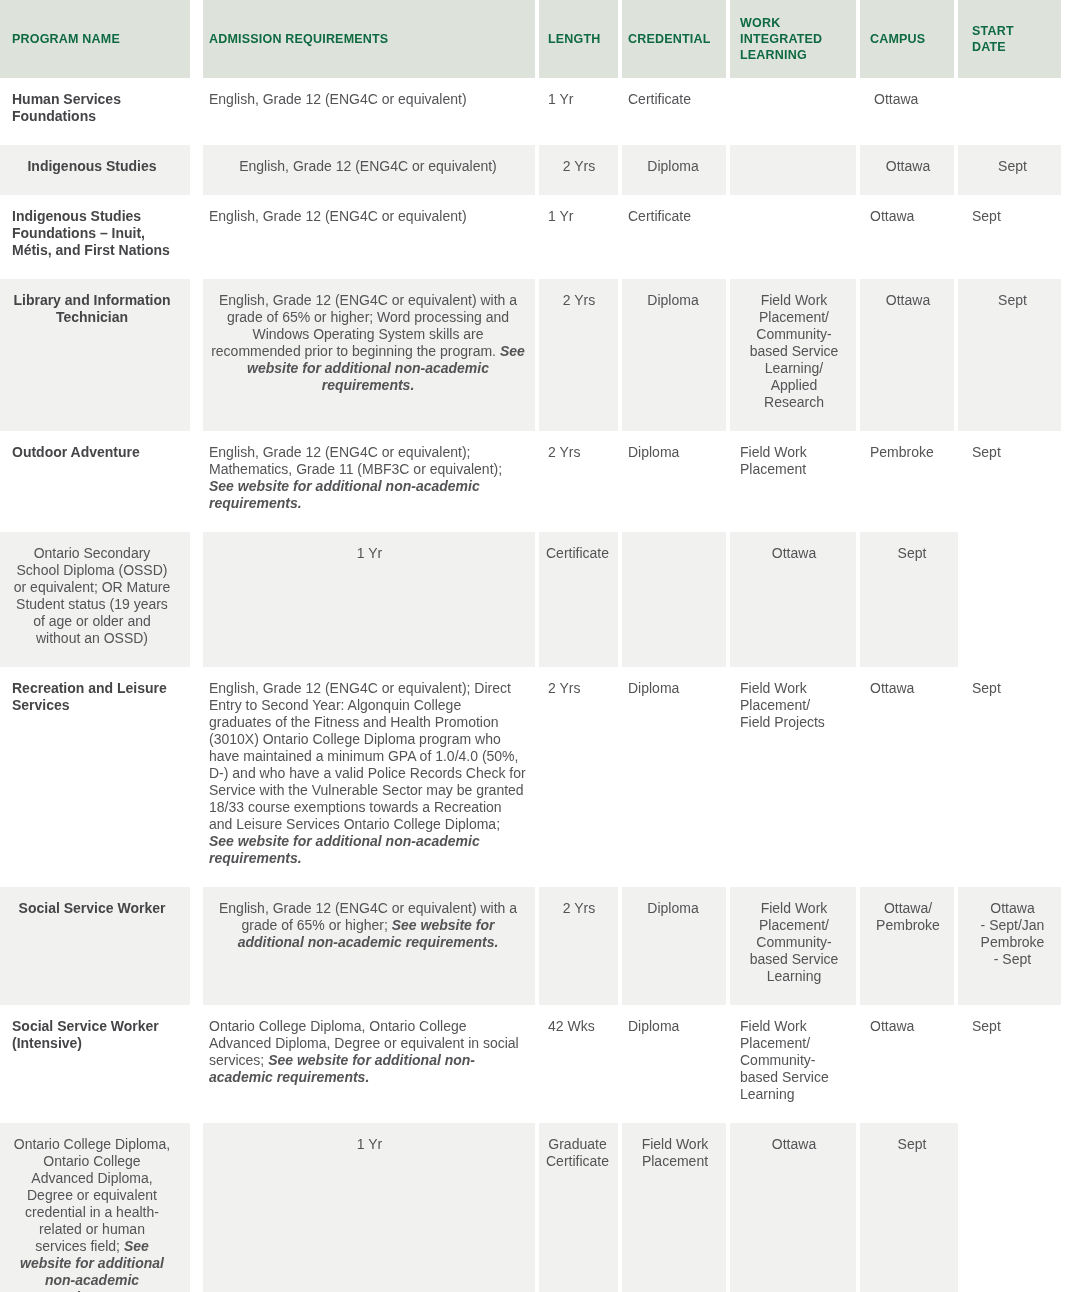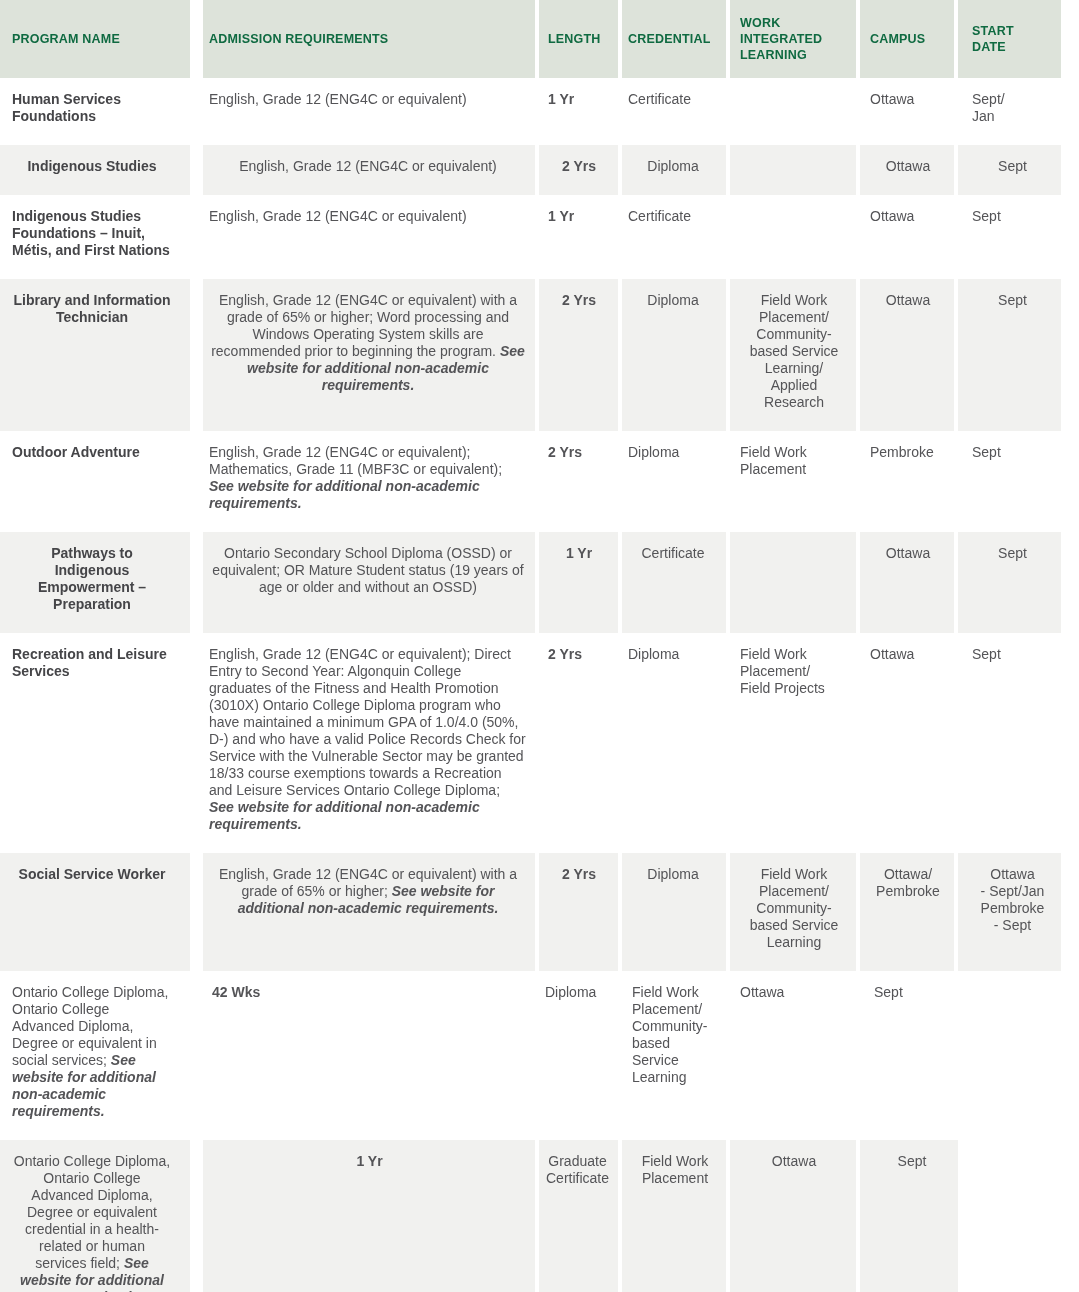--- a/index.html
+++ b/index.html
@@ -35,21 +35,21 @@
   }
   .td:first-child{
     border-right-width:13px;
     padding-left:12px;
     padding-right:18px;
   }
   .td:last-child{
     border-right:none;
     padding-left:14px;
   }
-  .c-length{padding-left:9px;font-weight:bold;}
+  .c-length{padding-left:9px;}
   .c-wil,.c-campus{padding-left:10px;}
   .alt .td{background:var(--row-alt);text-align:center;}
   .c-program{
     font-weight:700;
     color:var(--text-bold);
   }
   .thead .td{
     background:var(--header-bg);
     color:var(--header-green);
     font-weight:700;
@@ -83,21 +83,20 @@
     </div>
 
     <div>
         <div class="tr">
           <div class="td c-program">Human Services Foundations</div>
           <div class="td c-admission"><span>English, Grade 12 (ENG4C or equivalent)</span></div>
           <div class="td c-length">1 Yr</div>
           <div class="td c-credential">Certificate</div>
           <div class="td c-wil"></div>
           <div class="td c-campus">Ottawa</div>
-          <div class="td c-start">Sept/<br>Jan</div>
         </div>
         <div class="tr alt">
           <div class="td c-program">Indigenous Studies</div>
           <div class="td c-admission"><span>English, Grade 12 (ENG4C or equivalent)</span></div>
           <div class="td c-length">2 Yrs</div>
           <div class="td c-credential">Diploma</div>
           <div class="td c-wil"></div>
           <div class="td c-campus">Ottawa</div>
           <div class="td c-start">Sept</div>
         </div>
@@ -122,21 +121,20 @@
         <div class="tr">
           <div class="td c-program">Outdoor Adventure</div>
           <div class="td c-admission"><span>English, Grade 12 (ENG4C or equivalent); Mathematics, Grade 11 (MBF3C or equivalent); </span><span class="bold-italic">See website for additional non-academic requirements.</span></div>
           <div class="td c-length">2 Yrs</div>
           <div class="td c-credential">Diploma</div>
           <div class="td c-wil">Field Work<br>Placement</div>
           <div class="td c-campus">Pembroke</div>
           <div class="td c-start">Sept</div>
         </div>
         <div class="tr alt">
-          <div class="td c-program">Pathways to Indigenous Empowerment – Preparation</div>
           <div class="td c-admission"><span>Ontario Secondary School Diploma (OSSD) or equivalent; </span><span class="bold">OR</span><span> Mature Student status (19 years of age or older and without an OSSD)</span></div>
           <div class="td c-length">1 Yr</div>
           <div class="td c-credential">Certificate</div>
           <div class="td c-wil"></div>
           <div class="td c-campus">Ottawa</div>
           <div class="td c-start">Sept</div>
         </div>
         <div class="tr">
           <div class="td c-program">Recreation and Leisure Services</div>
           <div class="td c-admission"><span>English, Grade 12 (ENG4C or equivalent); </span><span class="bold">Direct Entry to Second Year:</span><span> Algonquin College graduates of the Fitness and Health Promotion (3010X) Ontario College Diploma program who have maintained a minimum GPA of 1.0/4.0 (50%, D-) and who have a valid Police Records Check for Service with the Vulnerable Sector may be granted 18/33 course exemptions towards a Recreation and Leisure Services Ontario College Diploma; </span><span class="bold-italic">See website for additional non-academic requirements.</span></div>
@@ -149,20 +147,21 @@
         <div class="tr alt">
           <div class="td c-program">Social Service Worker</div>
           <div class="td c-admission"><span>English, Grade 12 (ENG4C or equivalent) with a grade of 65% or higher; </span><span class="bold-italic">See website for additional non-academic requirements.</span></div>
           <div class="td c-length">2 Yrs</div>
           <div class="td c-credential">Diploma</div>
           <div class="td c-wil">Field Work<br>Placement/<br>Community-<br>based Service<br>Learning</div>
           <div class="td c-campus">Ottawa/<br>Pembroke</div>
           <div class="td c-start">Ottawa<br>- Sept/Jan<br>Pembroke<br>- Sept</div>
         </div>
         <div class="tr">
+          <div class="td c-program">Social Service Worker (Intensive)</div>
           <div class="td c-admission"><span>Ontario College Diploma, Ontario College Advanced Diploma, Degree or equivalent in social services; </span><span class="bold-italic">See website for additional non-academic requirements.</span></div>
           <div class="td c-length">42 Wks</div>
           <div class="td c-credential">Diploma</div>
           <div class="td c-wil">Field Work<br>Placement/<br>Community-<br>based Service<br>Learning</div>
           <div class="td c-campus">Ottawa</div>
           <div class="td c-start">Sept</div>
         </div>
         <div class="tr alt">
           <div class="td c-admission"><span>Ontario College Diploma, Ontario College Advanced Diploma, Degree or equivalent credential in a health-related or human services field; </span><span class="bold-italic">See website for additional non-academic requirements.</span></div>
           <div class="td c-length">1 Yr</div>

